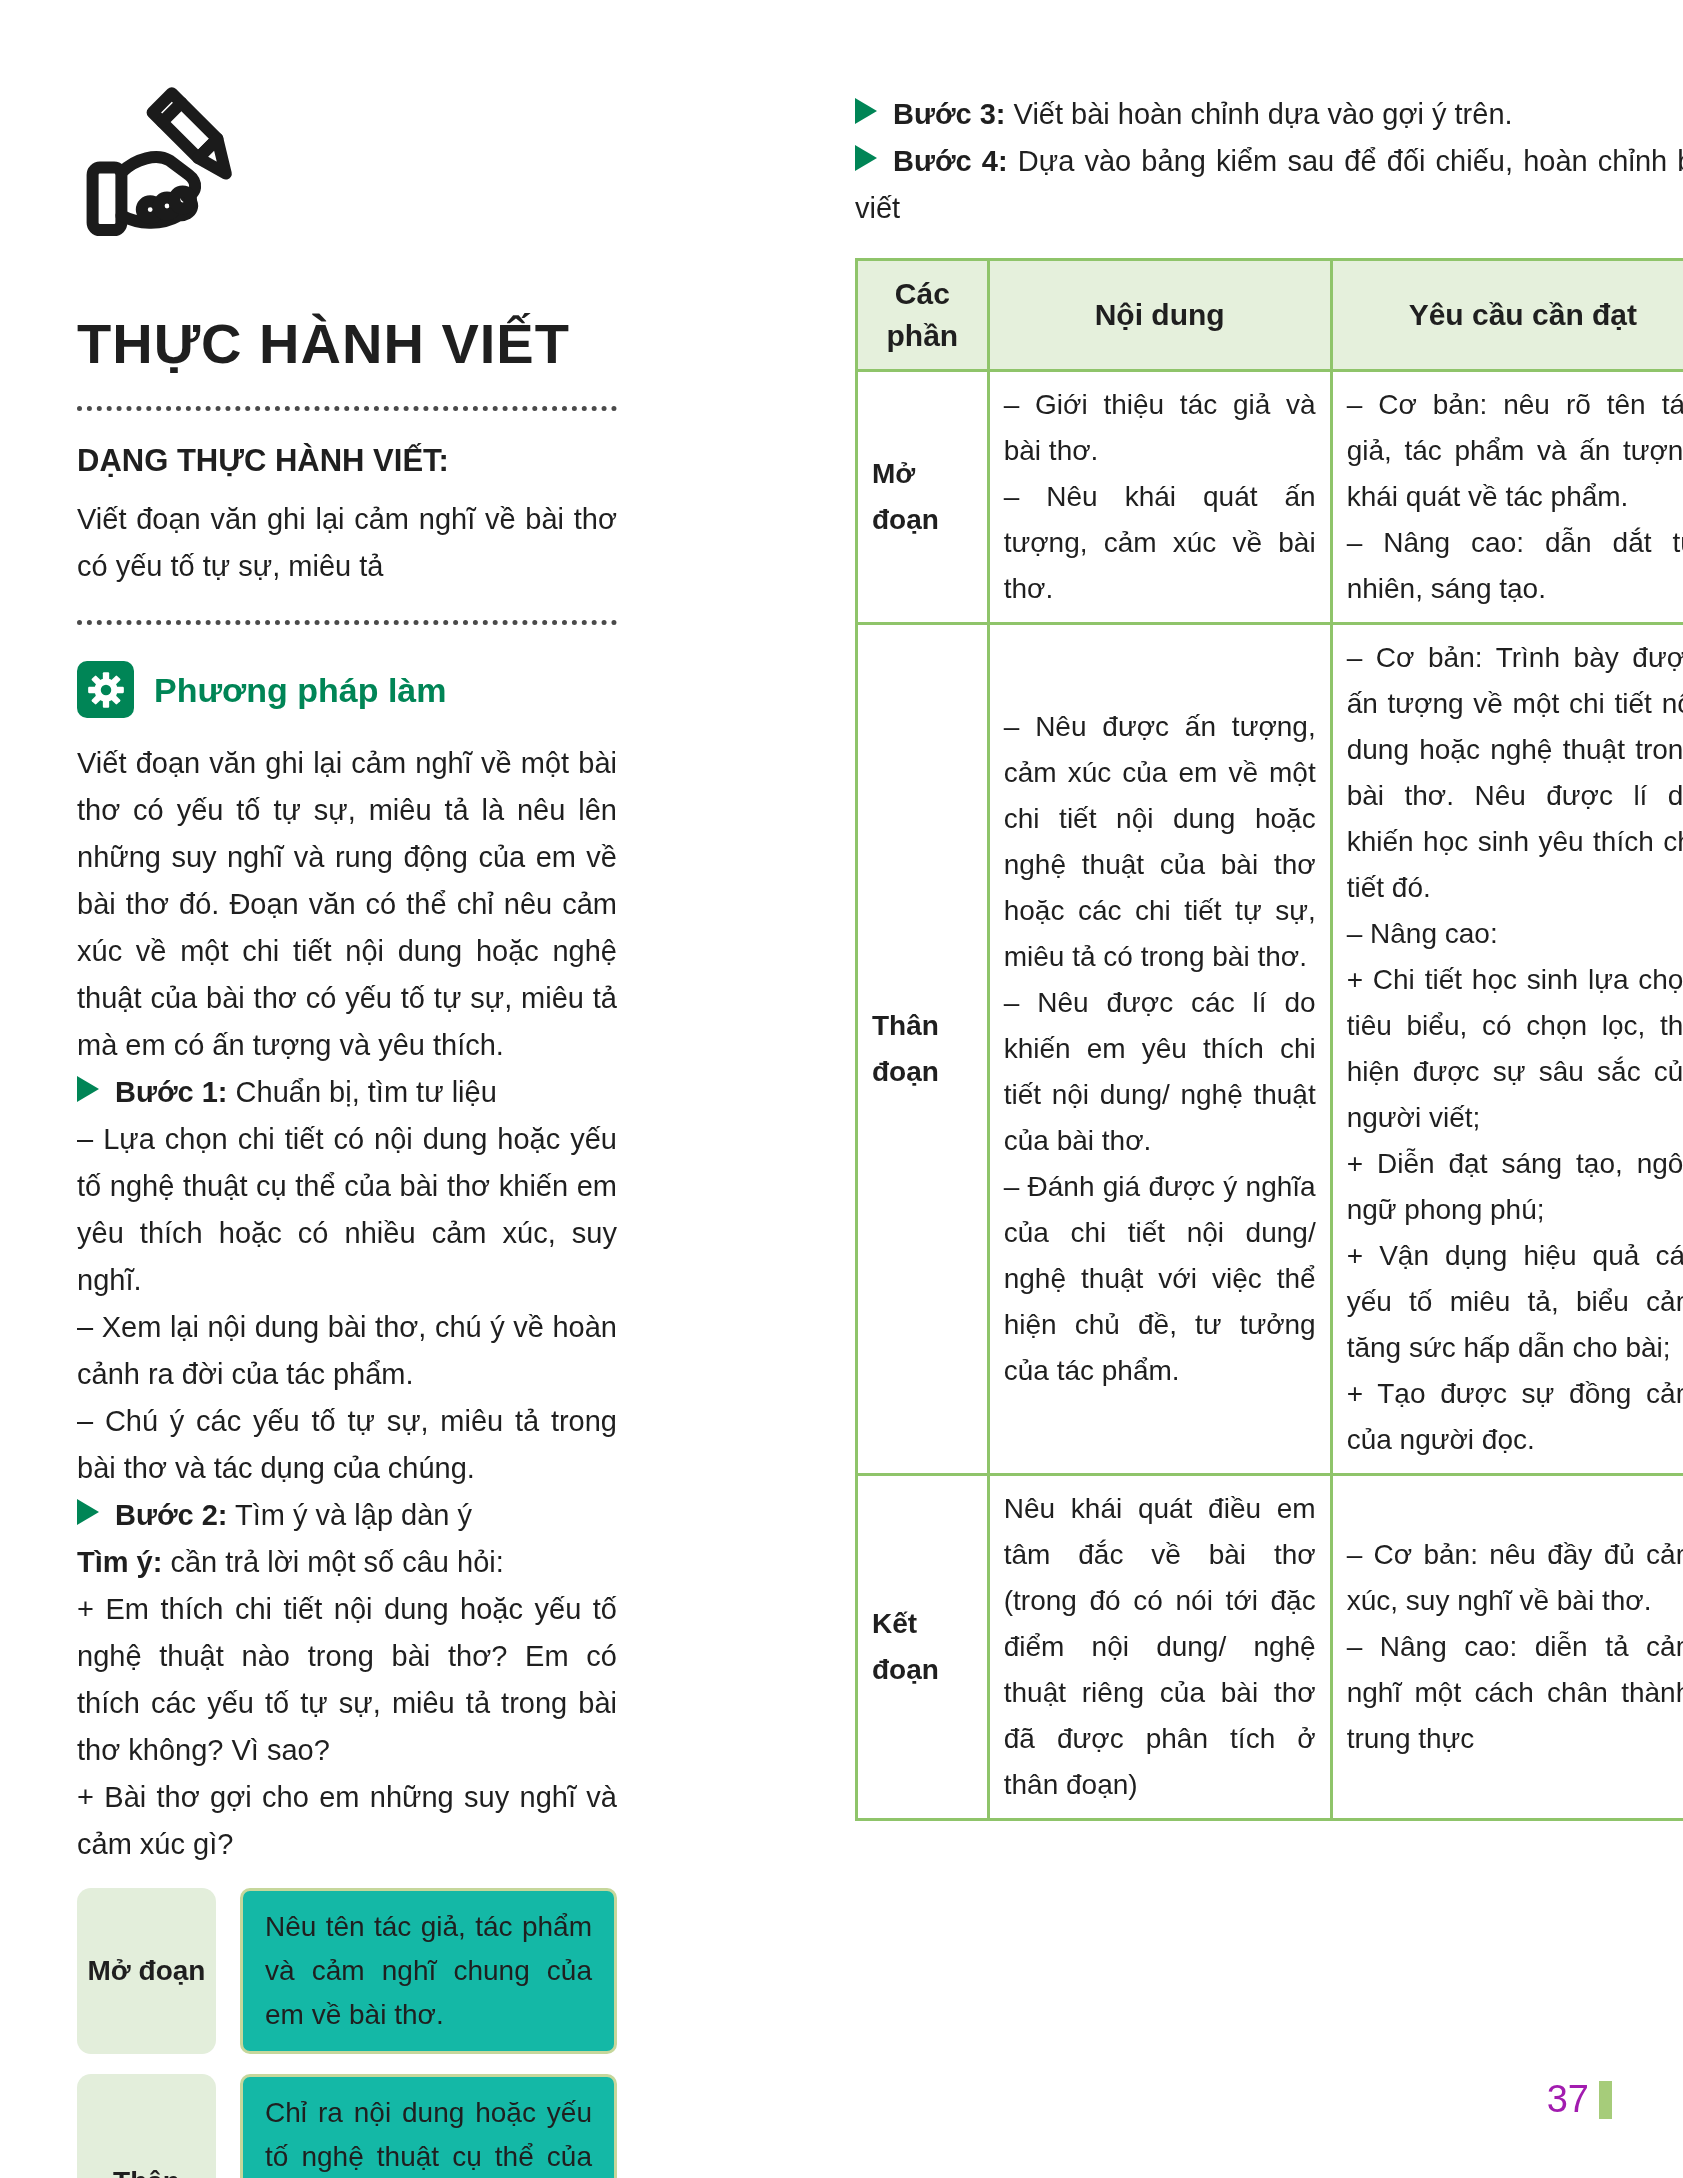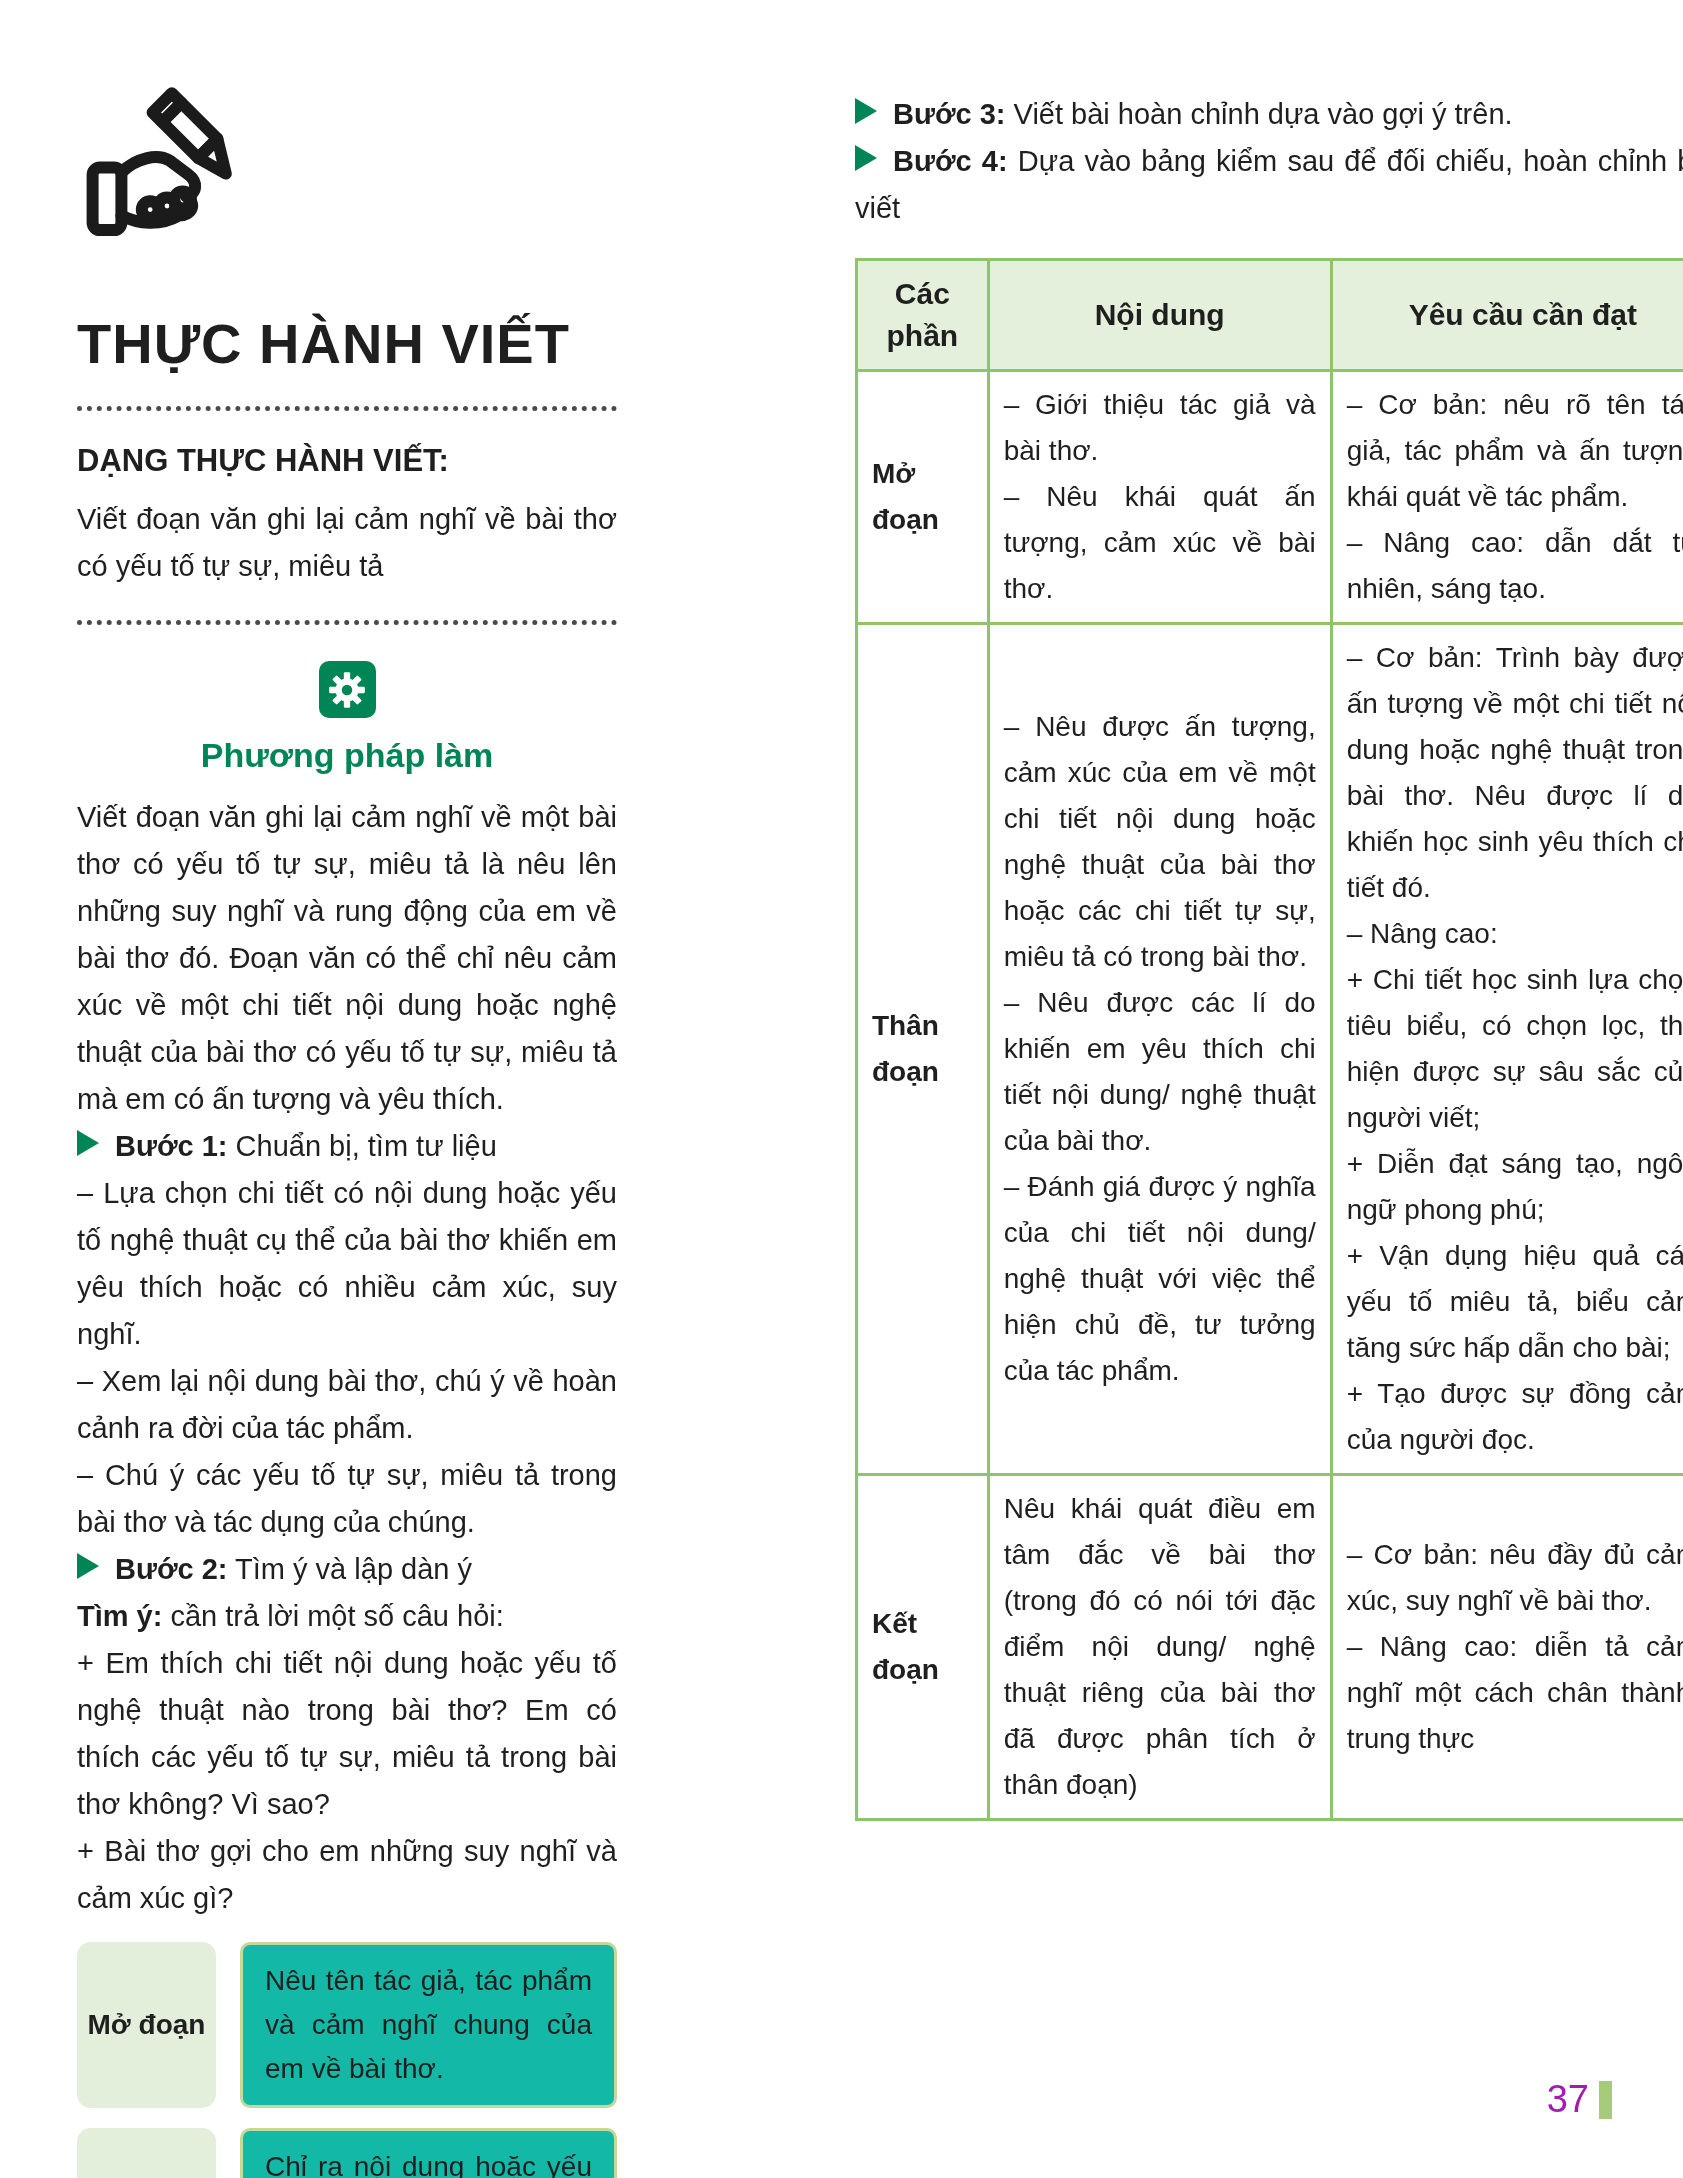--- a/index.html
+++ b/index.html
@@ -14,21 +14,21 @@
   .hand-icon{margin-left:6px;}
   .page-title{font-size:56px;font-weight:bold;letter-spacing:1px;margin:34px 0 0 0;}
 
   .dotted{height:0;border-bottom:5px dotted #4a4a4a;margin:30px 0 0 0;}
 
   .form-heading{font-size:31px;font-weight:bold;margin:32px 0 17px 0;}
   .body-par{font-size:29px;line-height:47px;text-align:justify;margin:0;}
   .mt8{margin-top:8px;}
   .mt0{margin-top:0;}
 
-  .method-header{display:flex;align-items:center;gap:20px;margin:36px 0 22px 0;flex-direction:column;}
+  .method-header{display:flex;align-items:center;gap:20px;margin:36px 0 22px 0;}
   .gear-box{width:57px;height:57px;background:#008556;border-radius:10px;flex:0 0 auto;
             display:flex;align-items:center;justify-content:center;}
   .method-title{color:#008556;font-size:34px;font-weight:bold;line-height:1;}
 
   .tri{display:inline-block;width:0;height:0;
        border-left:22px solid #008556;
        border-top:13px solid transparent;border-bottom:13px solid transparent;
        margin-right:16px;}
   .b{font-weight:bold;}
 

